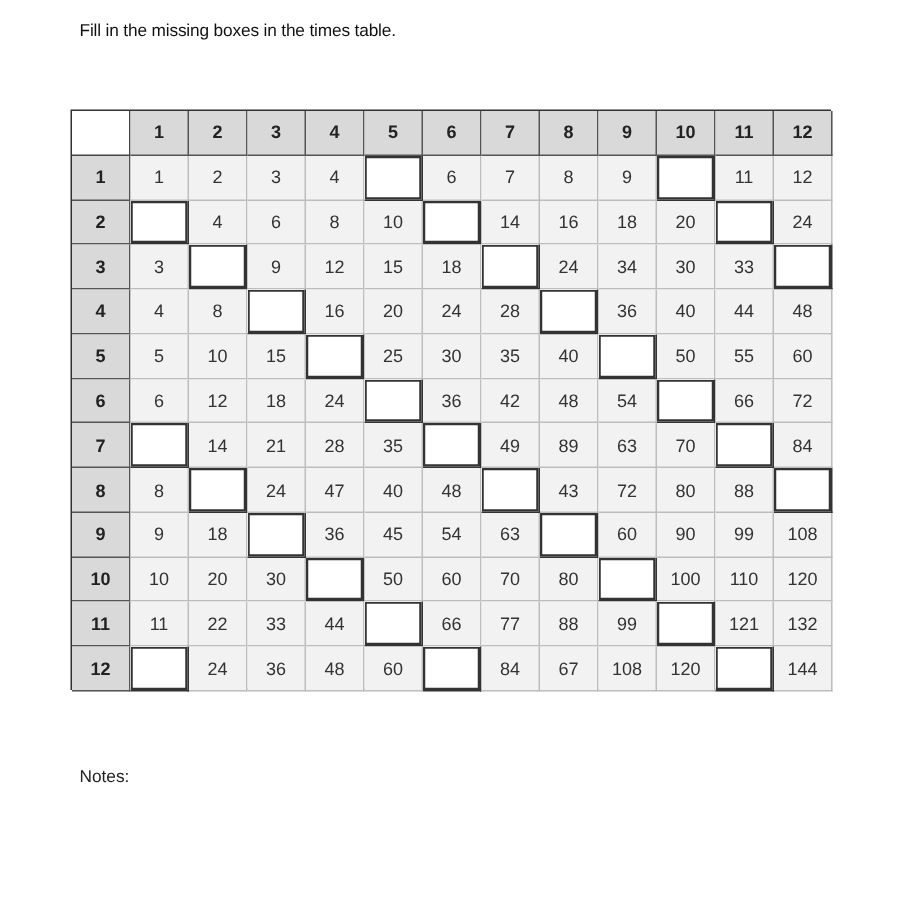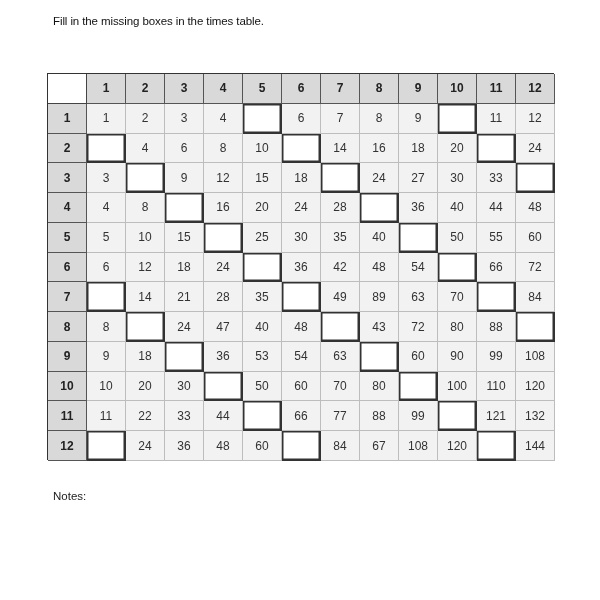--- a/index.html
+++ b/index.html
@@ -60,21 +60,21 @@
       border-bottom: 1.5px solid #555;
     }
     .cell.blank {
       background: #ffffff;
       box-shadow: inset 0 0 0 1.5px #333;
       border-color: #333;
     }
     .notes {
       position: absolute;
       left: 53px;
-      top: 490px;
+      top: 512px;
       font-size: 11.5px;
       color: #222;
     }
   </style>
 </head>
 <body>
 
 <div class="title">Fill in the missing boxes in the times table.</div>
 
 <div class="grid" id="times-grid">
@@ -119,21 +119,21 @@
     <div class="cell">24</div>
     <div class="cell head">3</div>
     <div class="cell">3</div>
     <div class="cell blank"></div>
     <div class="cell">9</div>
     <div class="cell">12</div>
     <div class="cell">15</div>
     <div class="cell">18</div>
     <div class="cell blank"></div>
     <div class="cell">24</div>
-    <div class="cell">27</div>
+    <div class="cell">34</div>
     <div class="cell">30</div>
     <div class="cell">33</div>
     <div class="cell blank"></div>
     <div class="cell head">4</div>
     <div class="cell">4</div>
     <div class="cell">8</div>
     <div class="cell blank"></div>
     <div class="cell">16</div>
     <div class="cell">20</div>
     <div class="cell">24</div>
@@ -193,21 +193,21 @@
     <div class="cell">43</div>
     <div class="cell">72</div>
     <div class="cell">80</div>
     <div class="cell">88</div>
     <div class="cell blank"></div>
     <div class="cell head">9</div>
     <div class="cell">9</div>
     <div class="cell">18</div>
     <div class="cell blank"></div>
     <div class="cell">36</div>
-    <div class="cell">53</div>
+    <div class="cell">45</div>
     <div class="cell">54</div>
     <div class="cell">63</div>
     <div class="cell blank"></div>
     <div class="cell">60</div>
     <div class="cell">90</div>
     <div class="cell">99</div>
     <div class="cell">108</div>
     <div class="cell head">10</div>
     <div class="cell">10</div>
     <div class="cell">20</div>

